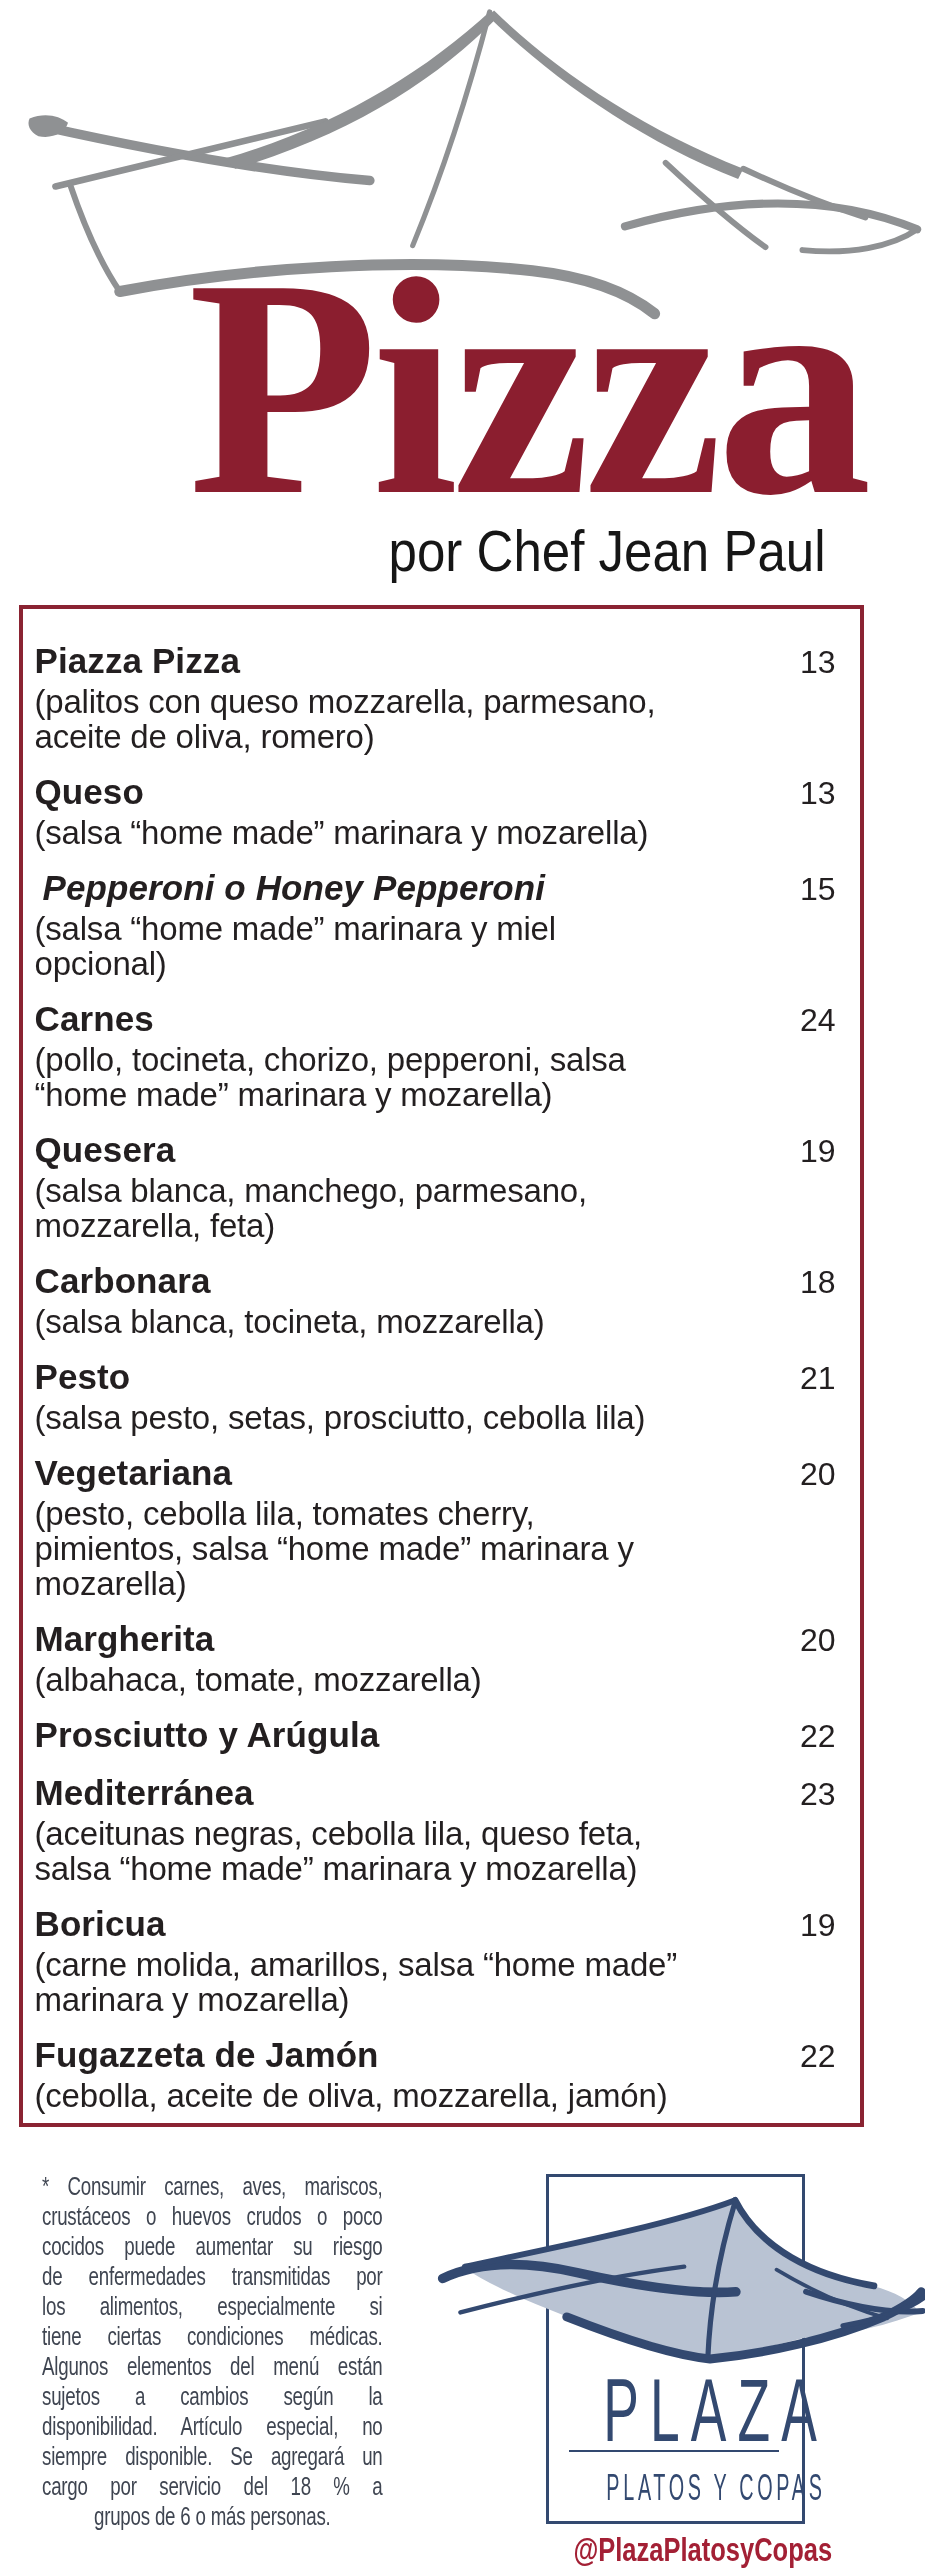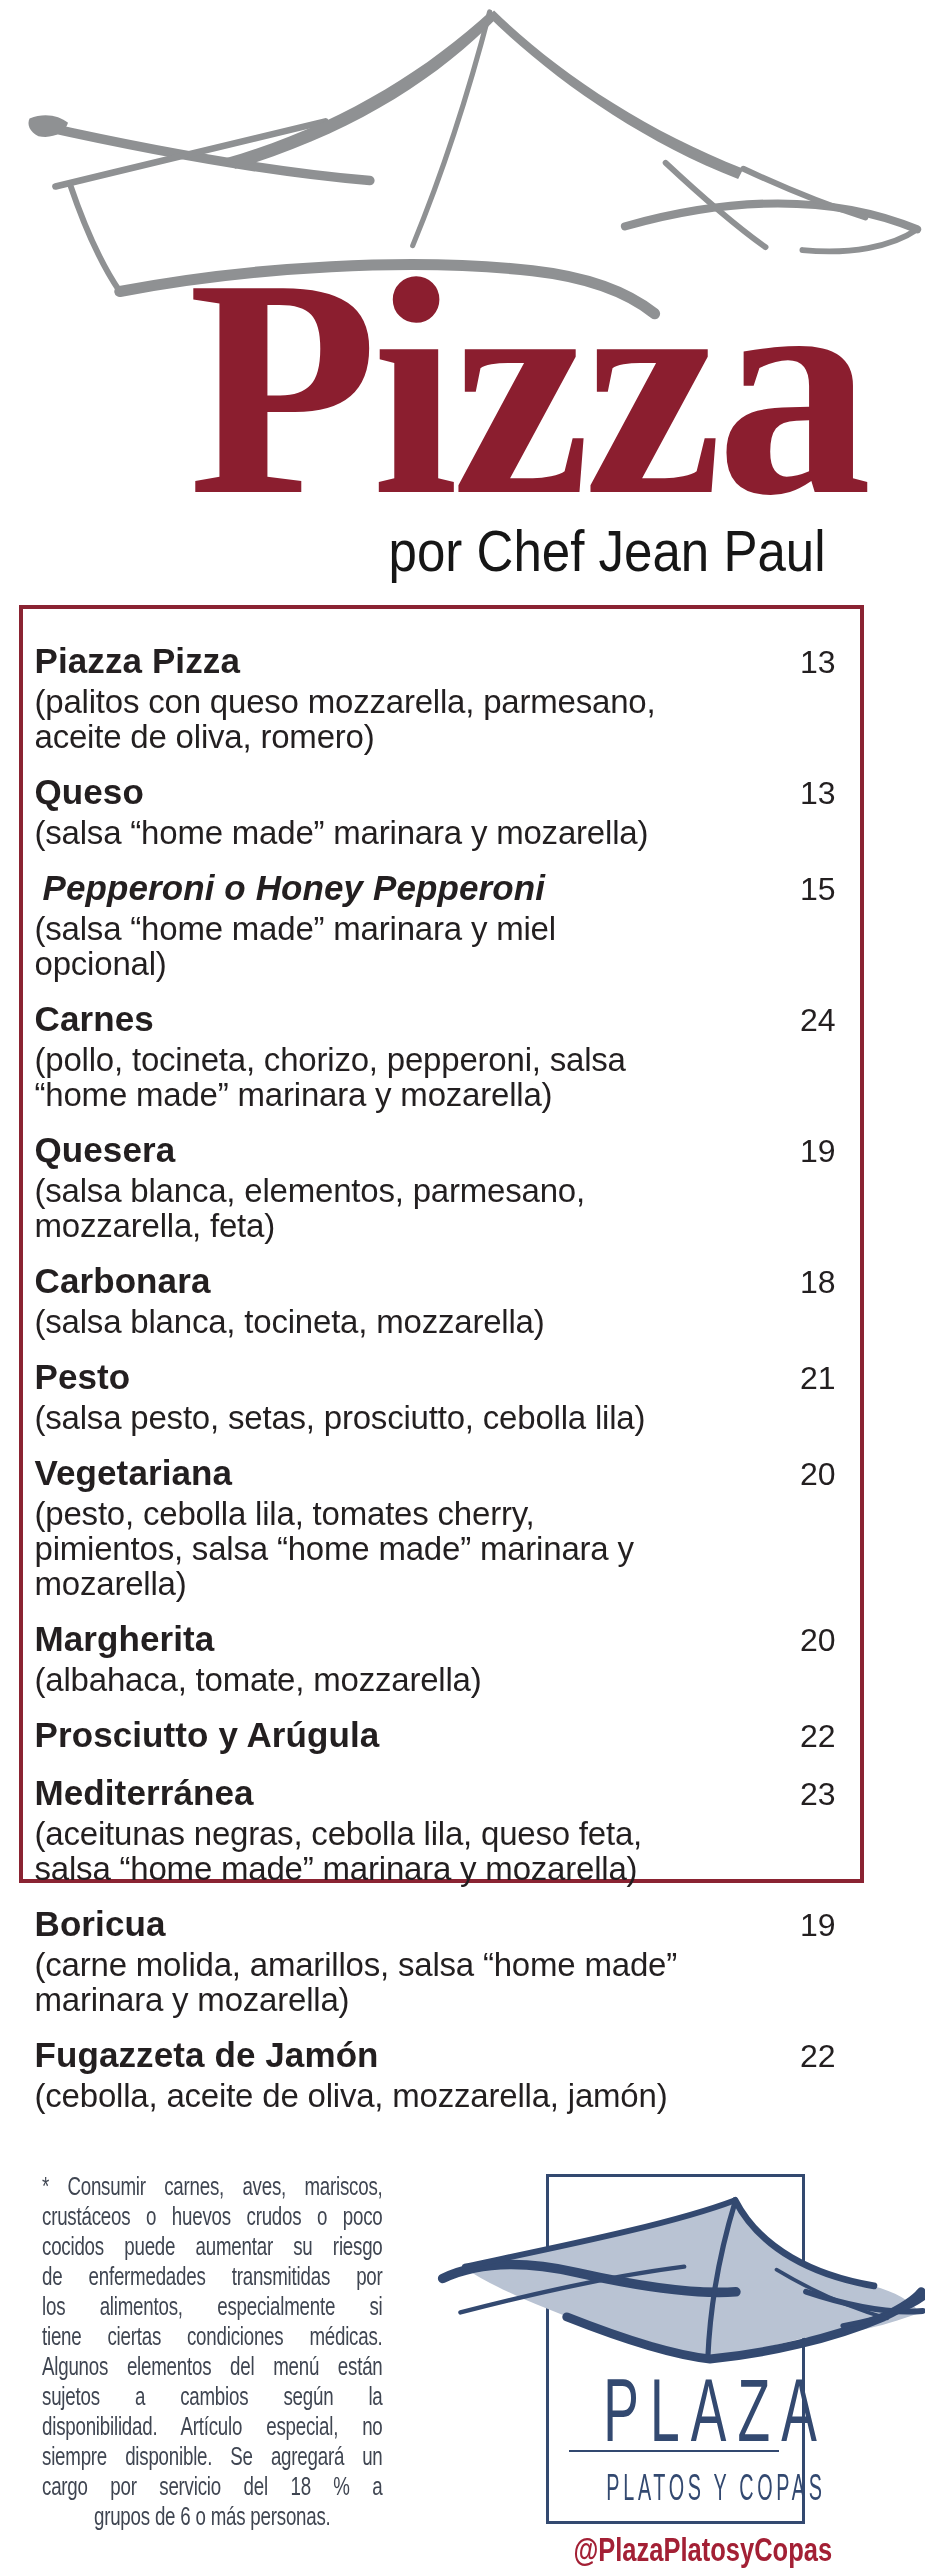--- a/index.html
+++ b/index.html
@@ -21,21 +21,21 @@
     font-family:"Liberation Serif",serif;font-weight:700;
     font-size:311px;line-height:1;letter-spacing:-6px;color:var(--title_red);
   }
   .subtitle{
     position:absolute;right:100px;top:522px;white-space:nowrap;
     font-size:58px;line-height:1;color:#161616;letter-spacing:0;
     transform:scaleX(0.88);transform-origin:right top;
   }
   
   .menu-box{
-    position:absolute;left:18.5px;top:605px;width:845px;height:1278px;
+    position:absolute;left:18.5px;top:605px;width:845px;height:1522px;
     border:4.4px solid var(--border_red);box-sizing:border-box;
     padding:33px 24px 0 12px;background:var(--paper);
   }
   .menu-item{margin-bottom:19px;}
   .item-head{display:flex;justify-content:space-between;align-items:baseline;}
   .item-name{font-weight:700;font-size:35px;line-height:38px;letter-spacing:0.1px;}
   .item-name.italic{font-style:italic;margin-left:8px;}
   .item-price{font-weight:400;font-size:32px;line-height:38px;padding-left:15px;}
   .item-desc{
     font-weight:400;font-size:33px;line-height:35px;letter-spacing:-0.2px;
@@ -135,21 +135,21 @@
     </div>
     <div class="item-desc">(pollo, tocineta, chorizo, pepperoni, salsa
 “home made” marinara y mozarella)</div>
   </div>
 
   <div class="menu-item">
     <div class="item-head">
       <span class="item-name">Quesera</span>
       <span class="item-price">19</span>
     </div>
-    <div class="item-desc">(salsa blanca, elementos, parmesano,
+    <div class="item-desc">(salsa blanca, manchego, parmesano,
 mozzarella, feta)</div>
   </div>
 
   <div class="menu-item">
     <div class="item-head">
       <span class="item-name">Carbonara</span>
       <span class="item-price">18</span>
     </div>
     <div class="item-desc">(salsa blanca, tocineta, mozzarella)</div>
   </div>

